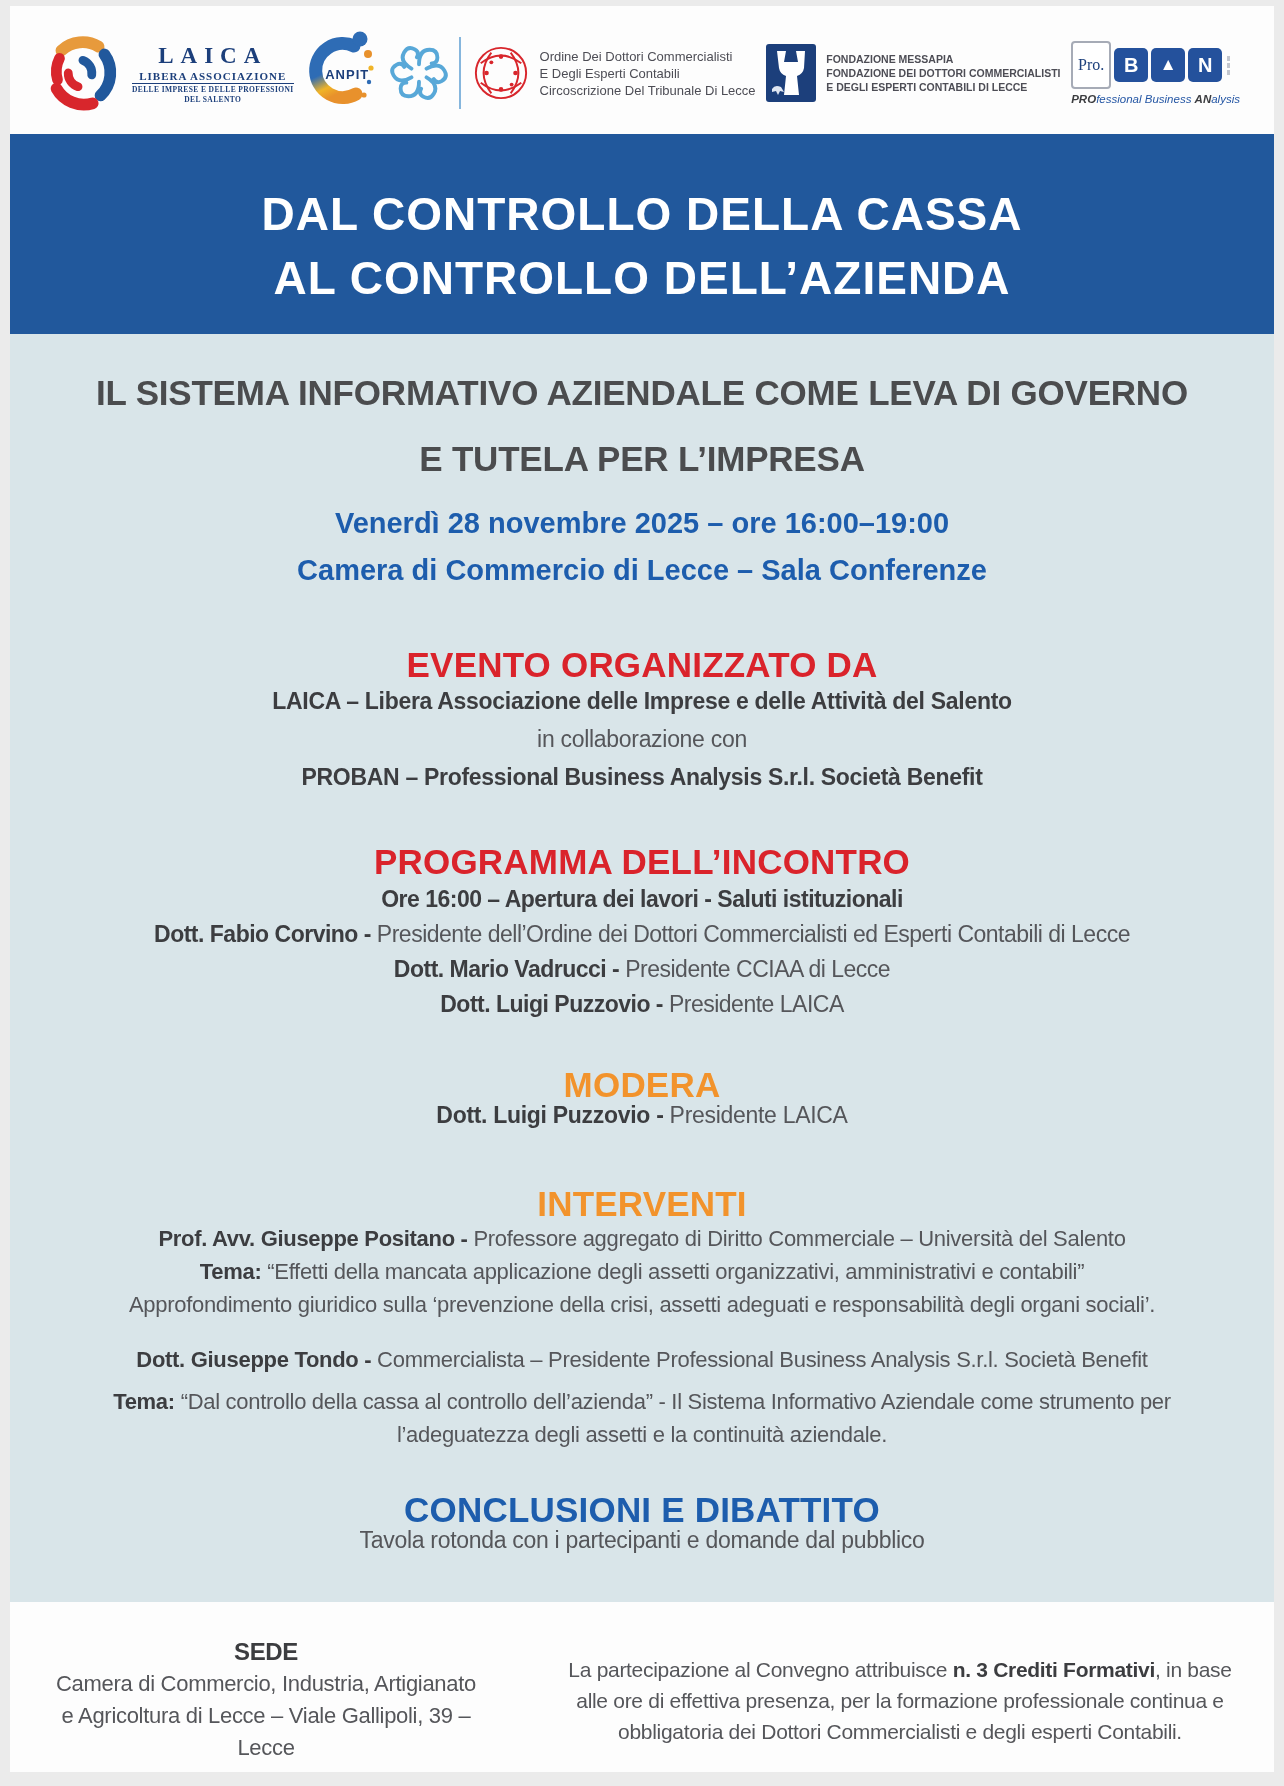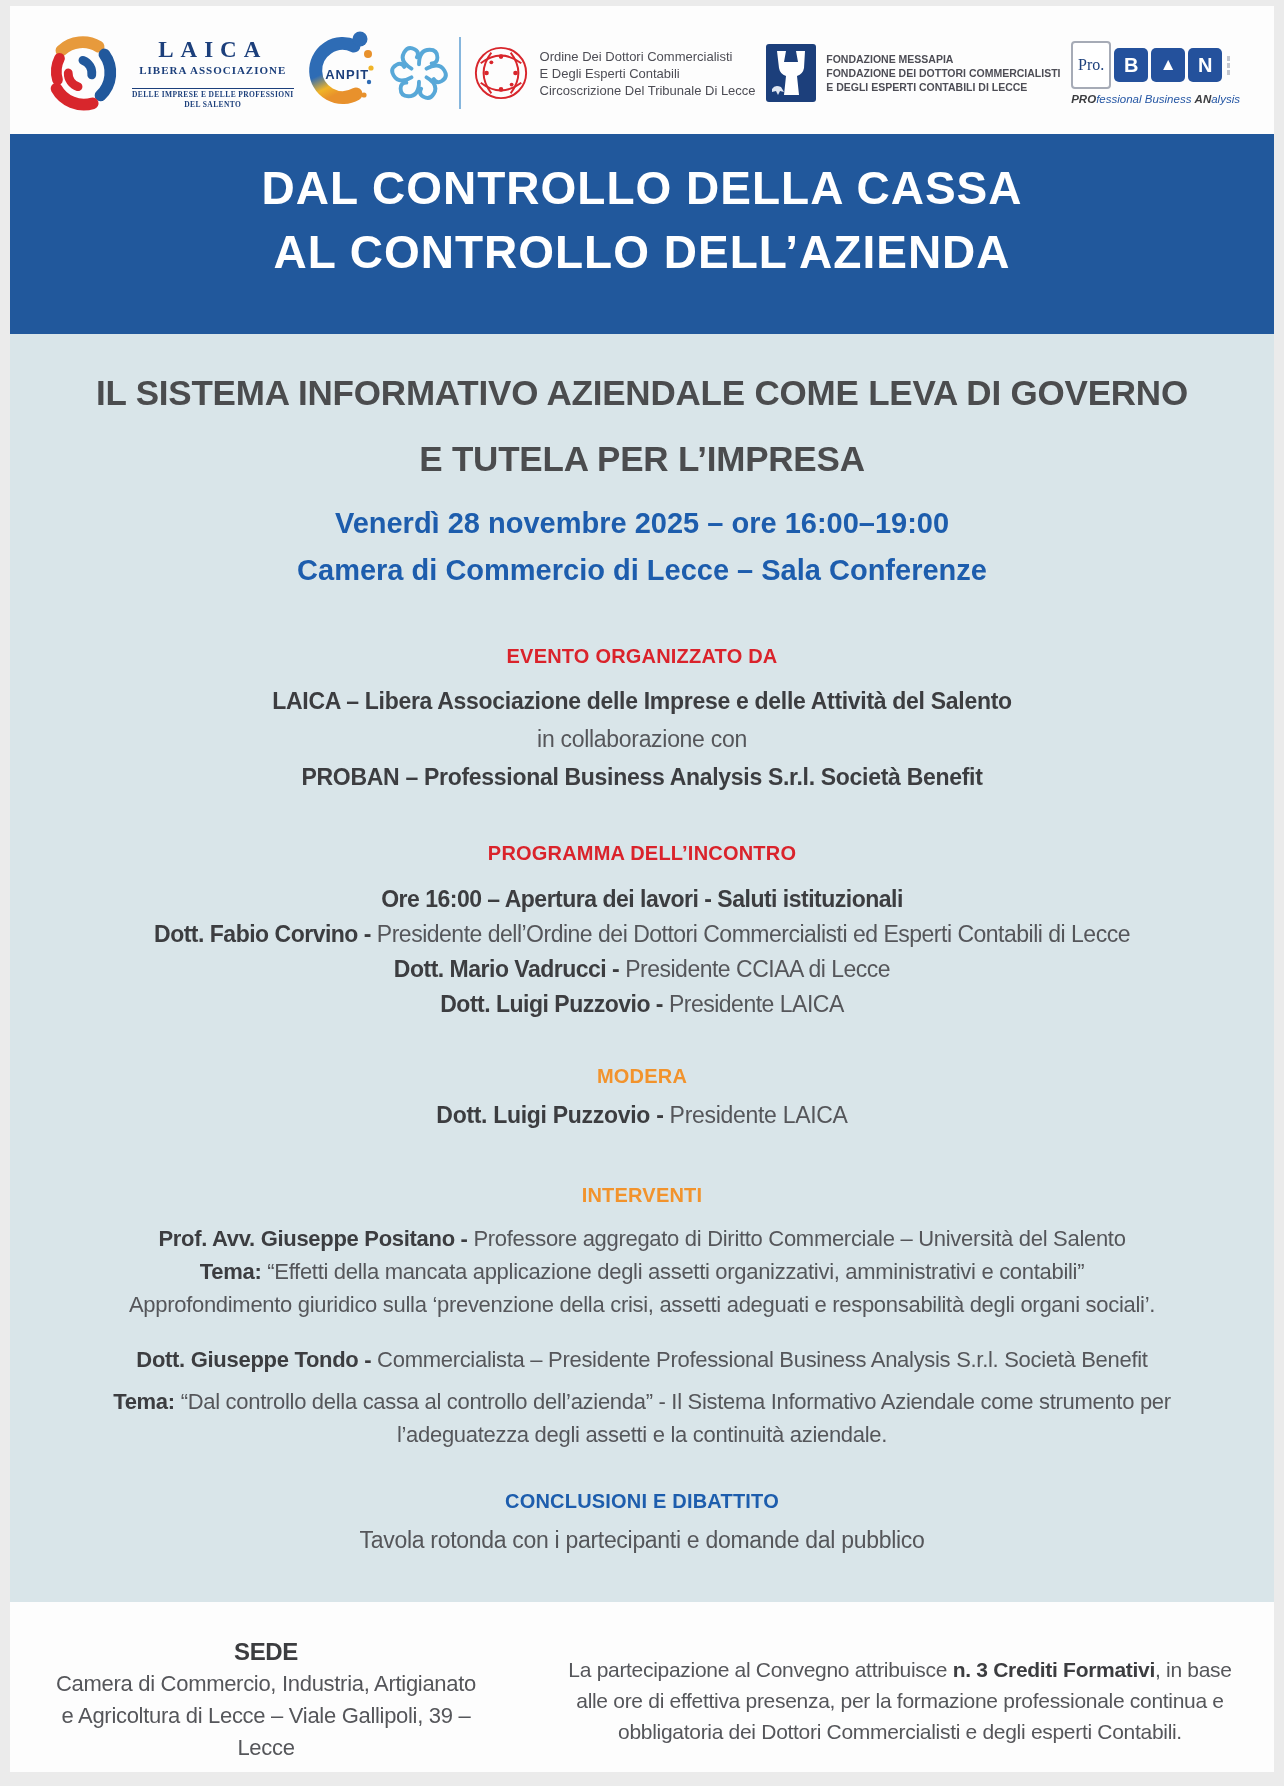--- a/index.html
+++ b/index.html
@@ -10,21 +10,21 @@
            background:#fdfdfd; display:flex; flex-direction:column; }
 
   
   .logos { height:128px; display:flex; align-items:center; justify-content:space-between;
            padding:6px 34px 0 26px; background:#fdfdfd; }
   .logo { display:flex; align-items:center; }
 
   .laica-text { margin-left:8px; color:#1c3f7b; text-align:center; }
   .laica-name { font-family:"Liberation Serif", serif; font-size:23px; letter-spacing:7px; font-weight:bold; }
   .laica-sub1 { font-family:"Liberation Serif", serif; font-size:11px; font-weight:bold; letter-spacing:1px;
-                border-bottom:1px solid #1c3f7b; padding-bottom:12px; margin-top:1px;}
+                border-bottom:1px solid #1c3f7b; padding-bottom:1px; margin-top:1px;}
   .laica-sub2, .laica-sub3 { font-family:"Liberation Serif", serif; font-size:7.5px; font-weight:bold; letter-spacing:.4px; margin-top:1px; }
 
   .anpit { position:relative; width:74px; height:92px; }
   .anpit-label { position:absolute; left:21px; top:40px; font-size:13px; font-weight:bold;
                  color:#1c3f7b; letter-spacing:1px; }
 
   .camera-group { display:flex; align-items:center; gap:10px; }
   .camera-divider { width:2px; height:72px; background:#86b6dd; }
   .camera-right { text-align:center; }
   .camera-top { display:flex; align-items:center; gap:6px; justify-content:center; }
@@ -48,29 +48,29 @@
              display:flex; align-items:center; justify-content:center; }
   .letter-box { width:34px; height:34px; background:#24519c; border-radius:5px; color:#fff;
                 font-weight:900; font-size:20px; display:flex; align-items:center; justify-content:center; }
   .letter-box.tri { font-size:17px; }
   .signal-marks { display:flex; flex-direction:column; gap:2px; margin-left:2px; }
   .signal-marks i { display:block; width:3px; height:5px; background:#c3c7cf; }
   .proban-tagline { margin-top:4px; font-size:11.5px; font-style:italic; color:#2456a4; }
   .proban-tagline .b { font-weight:bold; }
 
   
-  .banner { height:200px; background:#21589c; text-align:center; padding-top:22px; }
+  .banner { height:200px; background:#21589c; text-align:center; padding-top:48px; }
   .banner div { color:#ffffff; font-size:46px; font-weight:bold; line-height:64px; letter-spacing:1px; }
 
   
   .content { position:relative; height:1268px; background:#d9e5e9; text-align:center;
              color:#55565a; }
   .content .line { position:absolute; left:0; right:0; padding:0 18px; }
   .b { font-weight:bold; color:#3c3d40; }
-  .heading { position:absolute; left:0; right:0; font-size:20px; font-weight:bold; letter-spacing:.2px; }
+  .heading { position:absolute; left:0; right:0; font-size:35px; font-weight:bold; letter-spacing:.2px; }
   .red    { color:#da232b; }
   .orange { color:#f2932c; }
   .blue   { color:#1d5dad; }
 
   .subtitle { top:26px; font-size:35px; font-weight:bold; line-height:66px; color:#4b4c4e; letter-spacing:-0.2px; }
   .datetime { top:166px; font-size:29px; font-weight:bold; line-height:47px; color:#1d5dad; }
 
   .org-lines  { top:348px; font-size:23px; line-height:38px; letter-spacing:-0.3px; }
   .prog-lines { top:548px; font-size:23px; line-height:35px; letter-spacing:-0.5px; }
   .mod-line   { top:768px; font-size:23px; letter-spacing:-0.3px; }

